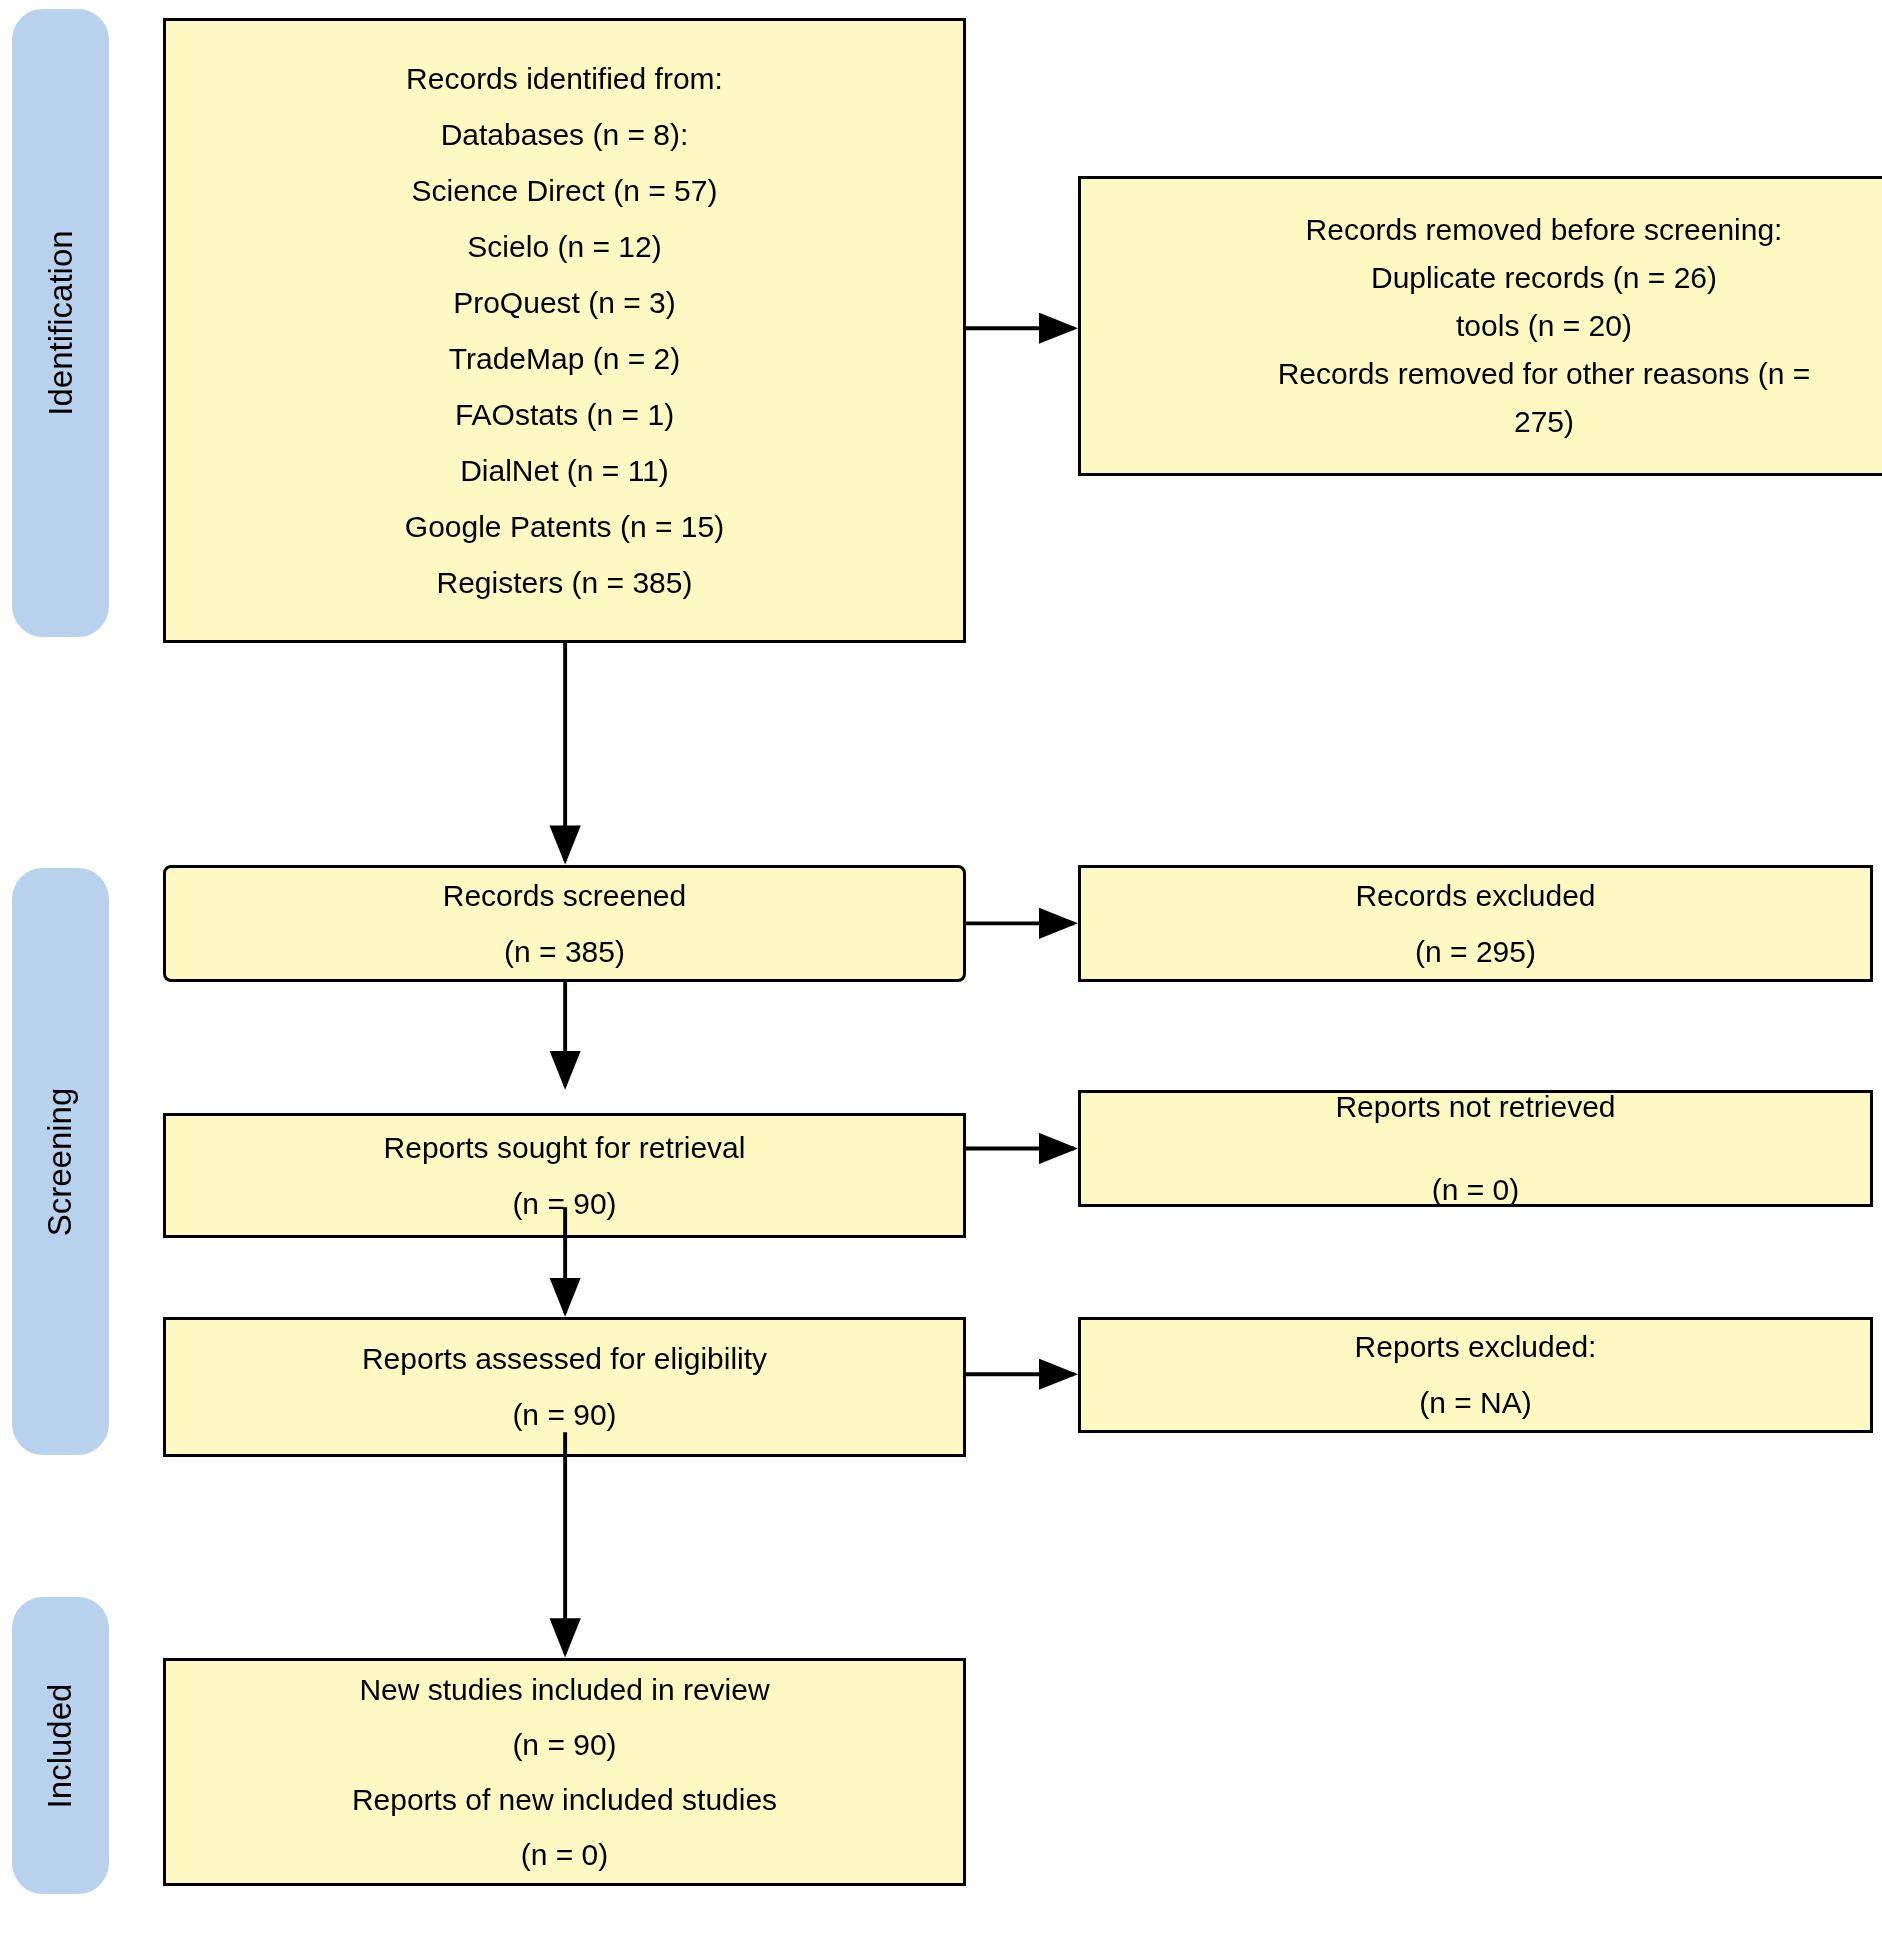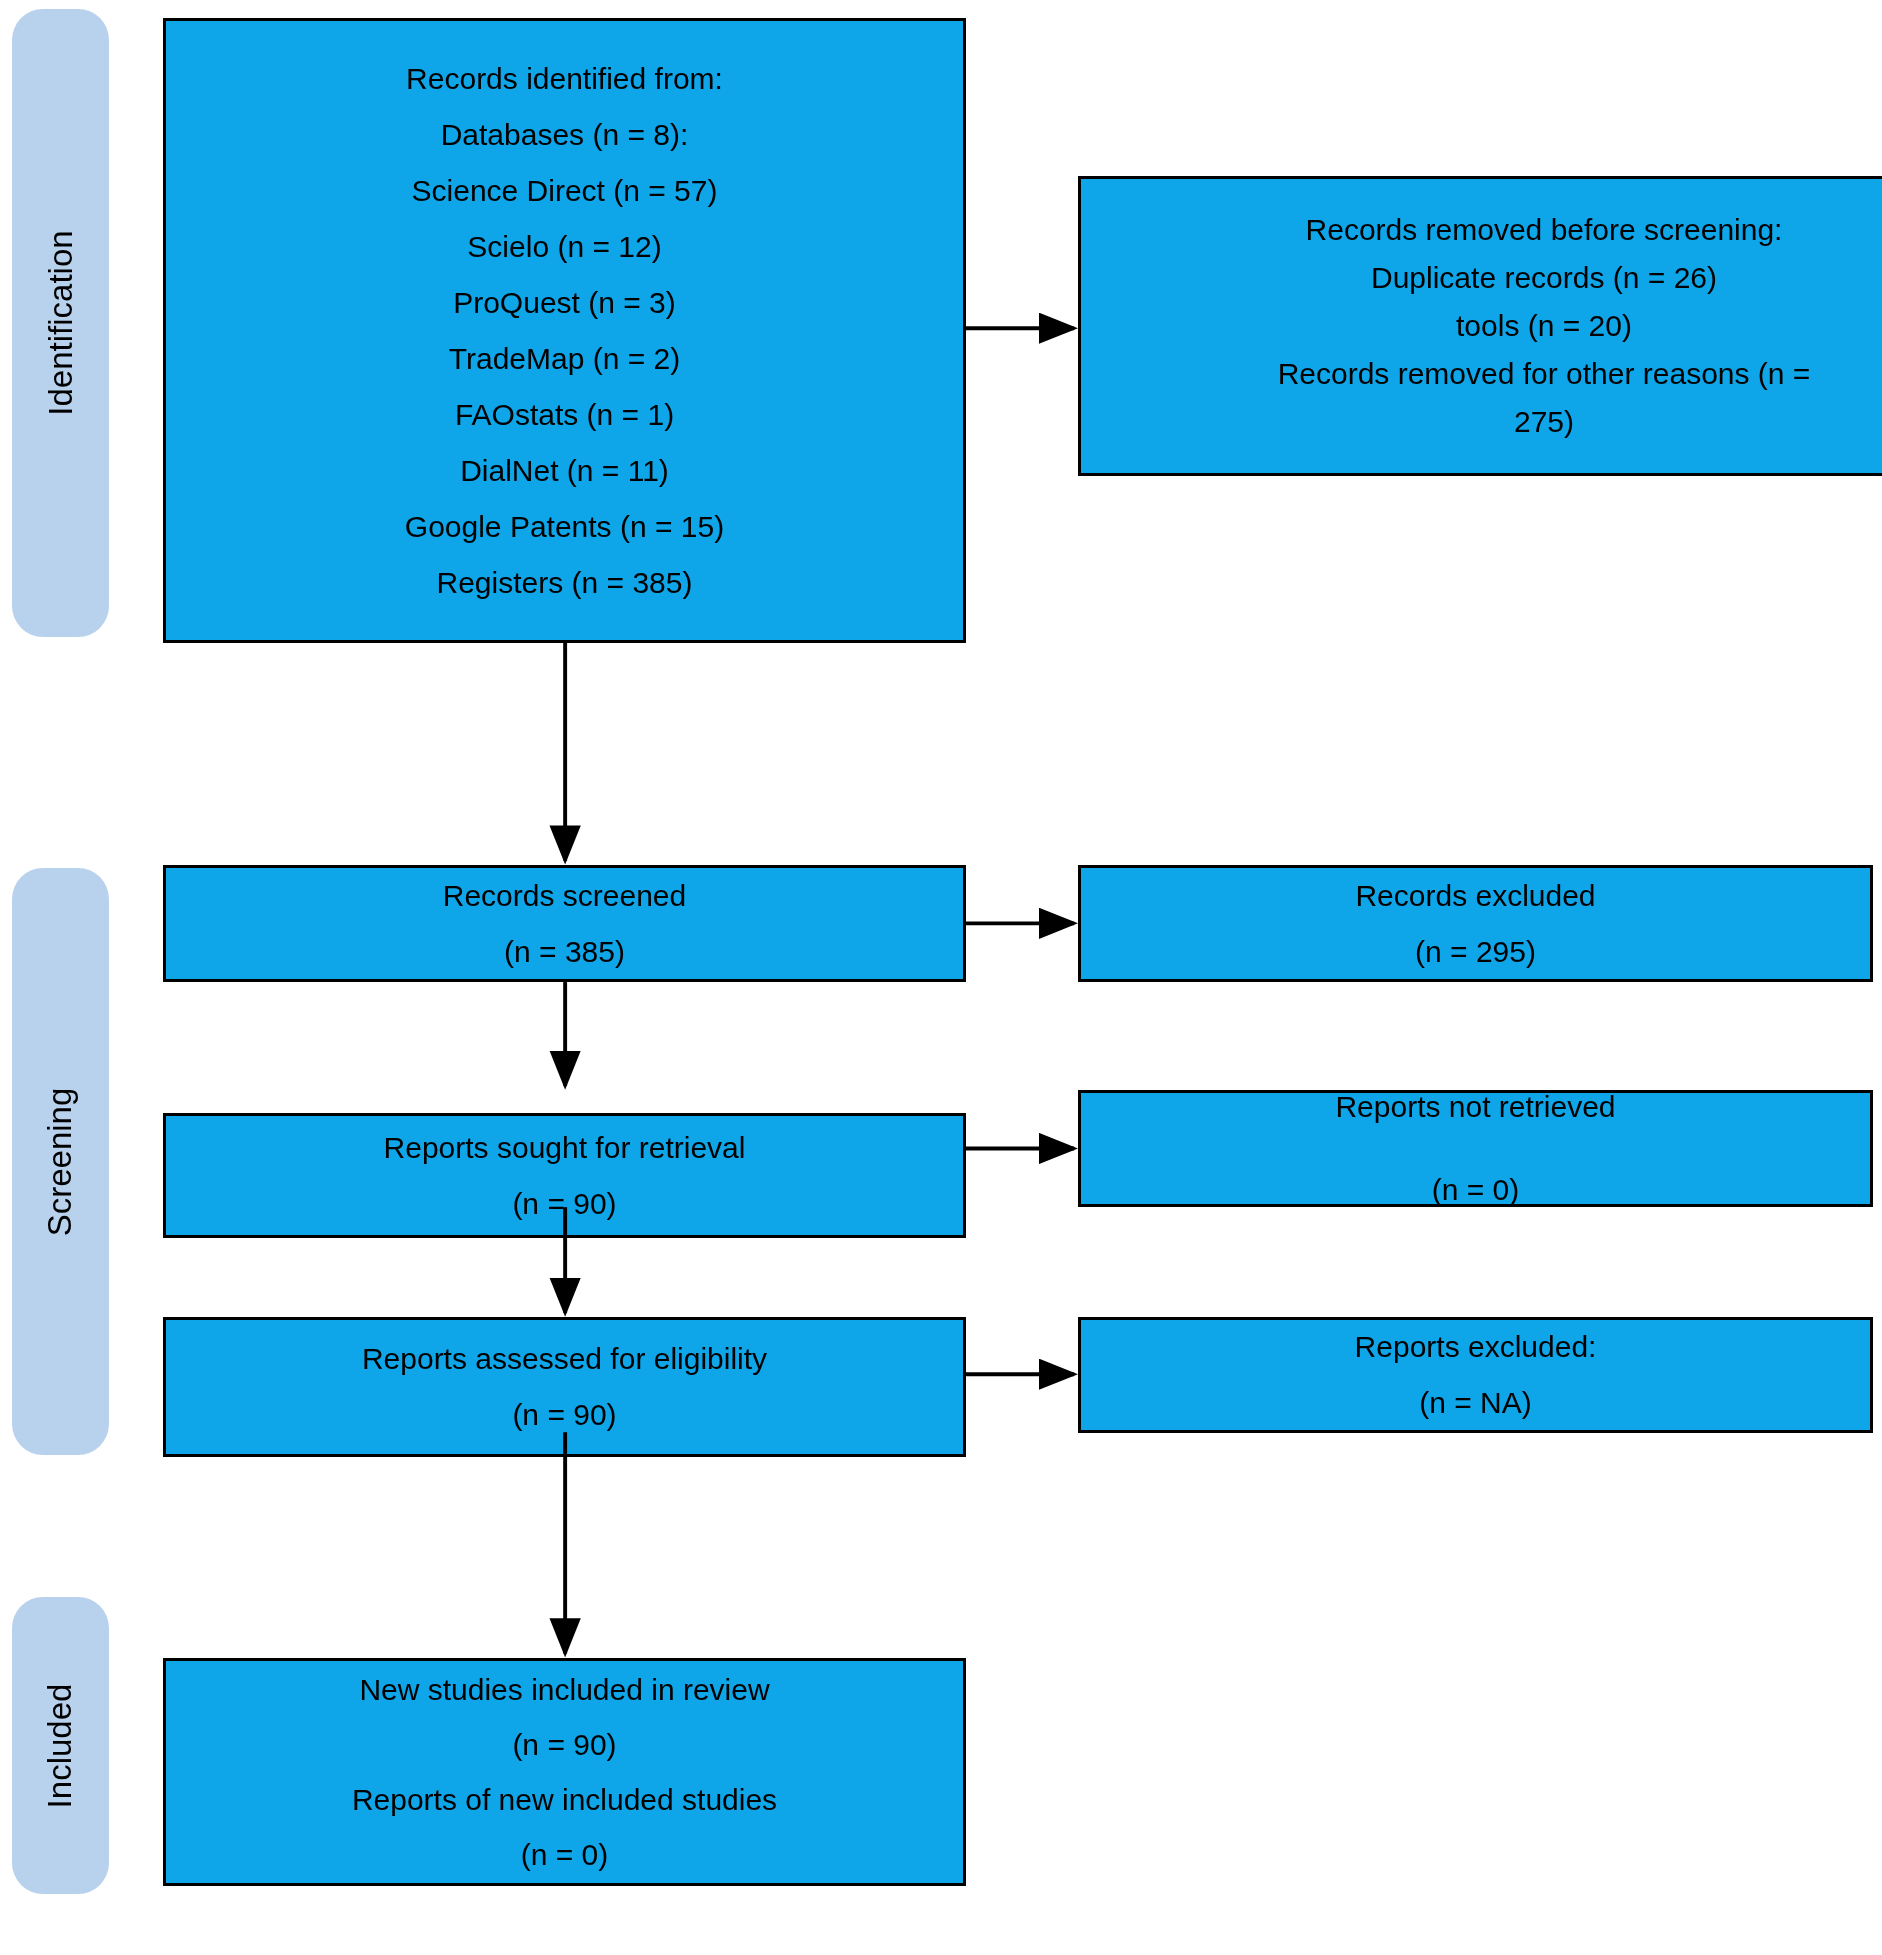--- a/index.html
+++ b/index.html
@@ -31,34 +31,34 @@
   }
   #stage-identification { top: 9px;   height: 628px; }
   #stage-screening      { top: 868px; height: 587px; }
   #stage-included       { top: 1597px; height: 297px; }
 
   
   .box {
     position: absolute;
     box-sizing: border-box;
     border: 3.9px solid #000000;
-    background: #0ea5e9;
+    background: #fef9c3;
     display: flex;
     flex-direction: column;
     justify-content: center;
     align-items: center;
     text-align: center;
     font-size: 30px;
   }
   .box .line { line-height: 56px; white-space: nowrap; }
 
   #box-identified   { left: 163px;  top: 18px;   width: 803px; height: 625px; }
   #box-removed      { left: 1078px; top: 176px;  width: 932px; height: 300px; }
   #box-removed .line { line-height: 48px; }
-  #box-screened     { left: 163px;  top: 865px; width: 803px; height: 117px; }
+  #box-screened     { left: 163px;  top: 865px; width: 803px; height: 117px; border-radius: 8px; }
   #box-excluded     { left: 1078px; top: 865px; width: 795px; height: 117px; }
   #box-sought       { left: 163px;  top: 1113px; width: 803px; height: 125px; align-items: center; }
   #box-notretrieved { left: 1078px; top: 1090px; width: 795px; height: 117px; gap: 27px; }
   #box-assessed     { left: 163px;  top: 1317px; width: 803px; height: 140px; }
   #box-repexcluded  { left: 1078px; top: 1317px; width: 795px; height: 116px; }
   #box-newstudies   { left: 163px;  top: 1658px; width: 803px; height: 228px; }
   #box-newstudies .line { line-height: 55px; }
 
   
   #arrows {

